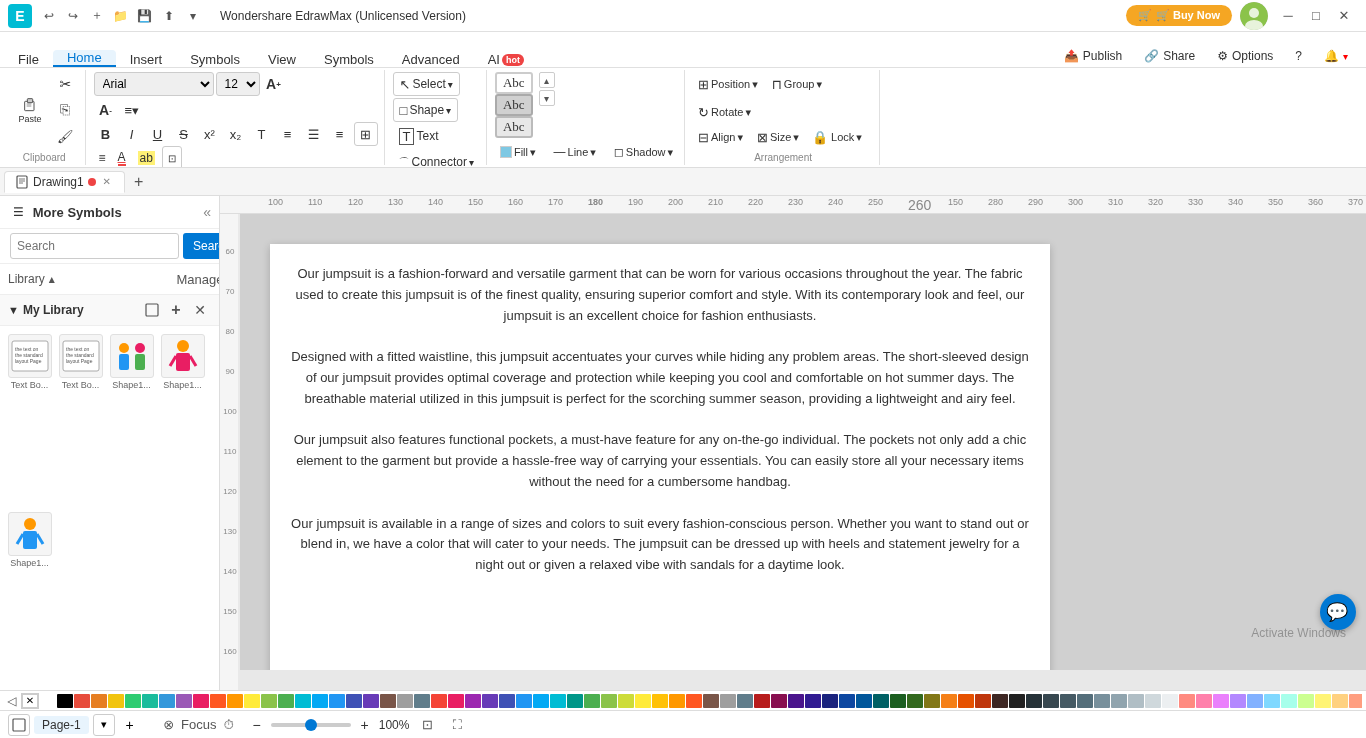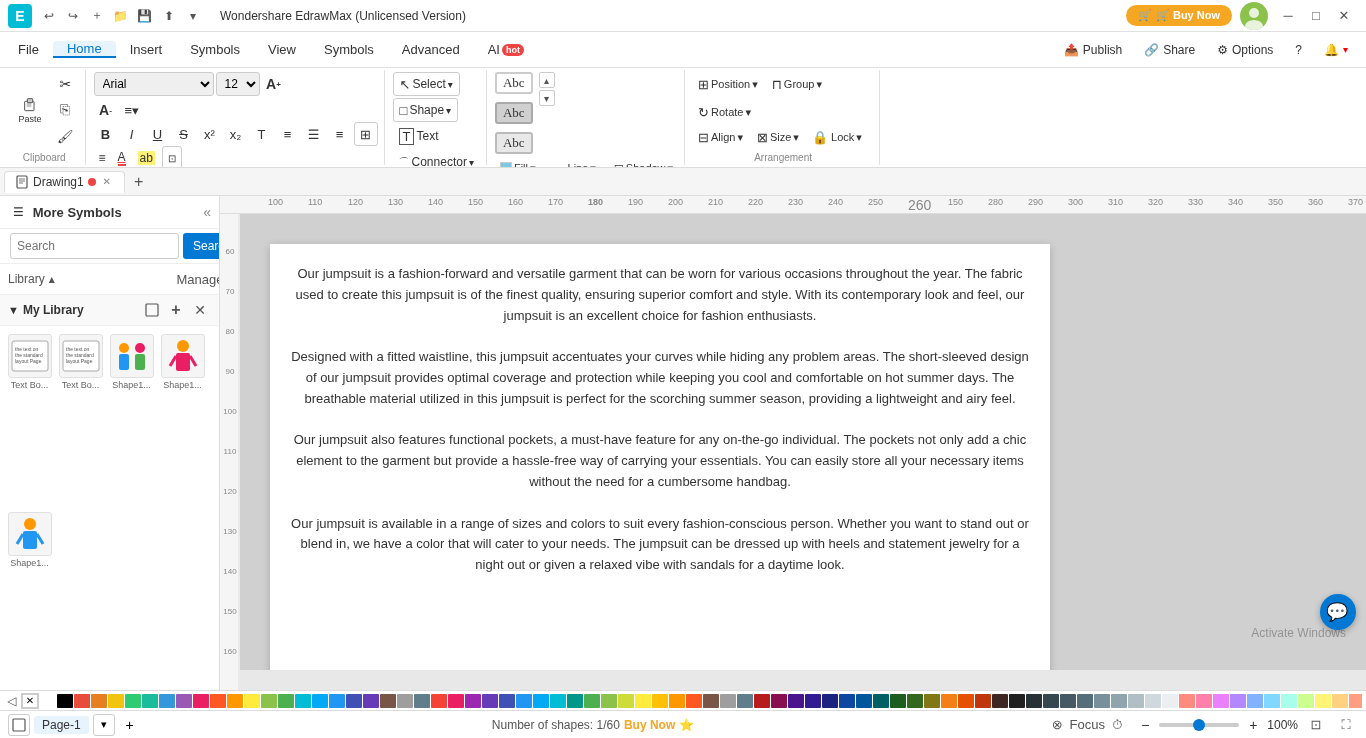--- a/index.html
+++ b/index.html
@@ -11,21 +11,21 @@
     .title-bar-title { font-size: 12px; color: #333; flex: 1; }
     .title-bar-btn { width: 28px; height: 24px; display: flex; align-items: center; justify-content: center; cursor: pointer; border-radius: 3px; font-size: 13px; color: #555; }
     .buy-now-btn { background: #f5a623; color: white; border: none; border-radius: 14px; padding: 4px 12px; font-size: 11px; cursor: pointer; font-weight: bold; display: flex; align-items: center; gap: 4px; margin-right: 8px; }
     .user-avatar { width: 28px; height: 28px; border-radius: 50%; background: #ccc; display: flex; align-items: center; justify-content: center; overflow: hidden; margin-right: 6px; }
 
     
     .quick-access { display: flex; align-items: center; gap: 2px; margin-right: 16px; }
     .qa-btn { width: 22px; height: 22px; display: flex; align-items: center; justify-content: center; cursor: pointer; font-size: 12px; color: #555; border-radius: 3px; }
 
     
-    .menu-bar { height: 36px; background: #fff; display: flex; align-items: center; border-bottom: 1px solid #e0e0e0; padding-left: 4px; }
+    .menu-bar { height: 36px; background: #fff; display: flex; align-items: flex-end; border-bottom: 1px solid #e0e0e0; padding-left: 4px; }
     .menu-item { padding: 0 14px; display: flex; align-items: center; cursor: pointer; font-size: 13px; color: #333; border-radius: 4px 4px 0 0; }
     .menu-item.active { background: #e8f4fd; color: #0078d4; border-bottom: 2px solid #0078d4; }
     .menu-right { margin-left: auto; display: flex; align-items: center; gap: 2px; padding-right: 8px; }
     .menu-right-btn { padding: 4px 10px; display: flex; align-items: center; gap: 4px; cursor: pointer; font-size: 12px; color: #333; border-radius: 3px; }
 
     
     .toolbar { height: 100px; background: #fff; border-bottom: 1px solid #ddd; display: flex; align-items: stretch; padding: 2px 4px; gap: 2px; overflow: hidden; }
     .toolbar-group { display: flex; flex-direction: column; align-items: flex-start; justify-content: space-between; padding: 2px 6px; border-right: 1px solid #e0e0e0; min-width: fit-content; }
     .toolbar-group-label { font-size: 10px; color: #888; text-align: center; width: 100%; margin-top: 2px; }
     .toolbar-row { display: flex; align-items: center; gap: 2px; }
@@ -270,21 +270,21 @@
         <span style="font-size:11px;">⌒</span>
         <span>Connector</span>
         <span style="font-size:10px;">▾</span>
       </div>
     </div>
 
   </div>
 
   <div class="toolbar-group">
     <div class="toolbar-row" style="align-items:flex-start;">
-      <div style="display:flex;flex-direction:column;gap:8px;">
+      <div style="display:flex;flex-direction:column;gap:0;">
         <div class="abc-box" style="border:2px solid #ccc;">Abc</div>
         <div class="abc-box filled" style="background:#d0d0d0;border:2px solid #aaa;">Abc</div>
         <div class="abc-box shadow" style="background:#e8e8e8;border:2px solid #bbb;">Abc</div>
       </div>
       <div style="display:flex;flex-direction:column;gap:2px;margin-left:4px;">
         <div class="scroll-arrow">▴</div>
         <div class="scroll-arrow">▾</div>
       </div>
     </div>
     <div class="toolbar-row" style="margin-top:2px;flex-wrap:wrap;gap:8px;">
@@ -639,25 +639,20 @@
     <div class="page-btn">
       <svg width="14" height="14" viewBox="0 0 14 14">
           <rect x="1" y="1" width="12" height="12" rx="1" fill="none" stroke="#555" stroke-width="1.2"></rect>
         </svg>
     </div>
     <div class="page-label">Page-1</div>
     <div class="page-btn">▾</div>
     <div class="page-add">+</div>
   </div>
 
-  <div class="bottom-center">
-    <span>Number of shapes: 1/60</span>
-    <span class="buy-now-small">Buy Now</span>
-    <span>⭐</span>
-  </div>
 
   <div class="bottom-right">
     <div class="bottom-icon-btn">⊗</div>
     <div class="bottom-icon-btn">
       <span>Focus</span>
     </div>
     <div class="bottom-icon-btn">⏱</div>
     <div class="zoom-controls">
       <div class="zoom-btn">−</div>
       <div class="zoom-slider">

